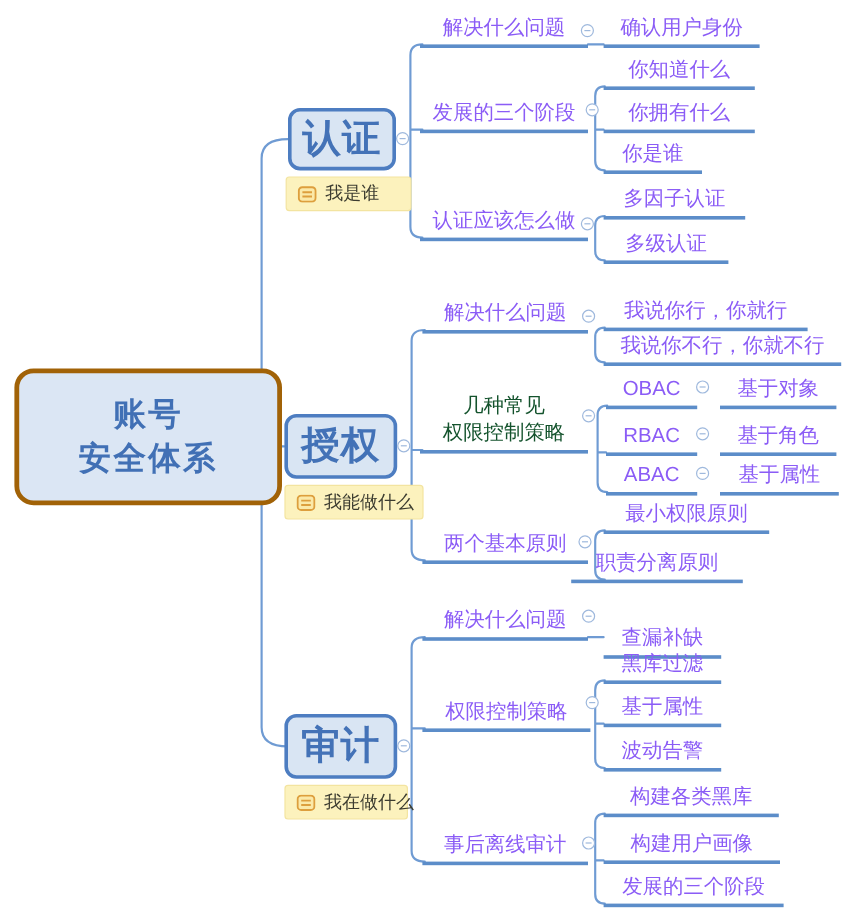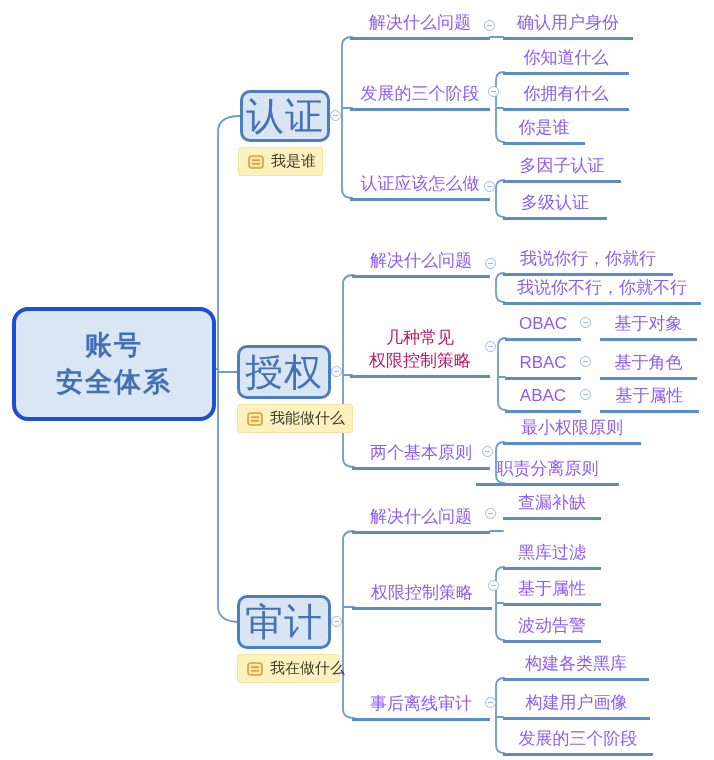--- a/index.html
+++ b/index.html
@@ -4,46 +4,46 @@
 <style>
   html,body{margin:0;padding:0;}
   body{
     width:714px;height:760px;position:relative;background:#ffffff;
     font-family:"Liberation Sans","DejaVu Sans",sans-serif;
     overflow:hidden;
   }
   #connectors{position:absolute;left:0;top:0;pointer-events:none;}
   
   .rootnode{
-    position:absolute;left:12px;top:307px;width:204px;height:114px;
-    background:#dbe6f4;border:4px solid #1d4ed8;border-radius:16px;
+    position:absolute;left:12px;top:307px;width:223px;height:114px;
+    background:#dbe6f4;border:4px solid #a16207;border-radius:16px;
     display:flex;align-items:center;justify-content:center;box-sizing:border-box;
   }
   .rootnode .lbl{
     font-size:27px;font-weight:bold;color:#4170b5;text-align:center;
     line-height:37px;white-space:pre-line;letter-spacing:2px;
   }
   .branchnode{
     position:absolute;background:#d9e5f3;border:3px solid #4d7dc1;border-radius:10px;
     display:flex;align-items:center;justify-content:center;box-sizing:border-box;
   }
-  .branchnode .lbl{font-size:38px;font-weight:normal;color:#4372b7;letter-spacing:1px;}
+  .branchnode .lbl{font-size:32px;font-weight:bold;color:#4372b7;letter-spacing:1px;}
   
   .t{
     position:absolute;height:30px;box-sizing:border-box;
     border-bottom:3px solid #5c8dc9;
     display:flex;align-items:flex-end;justify-content:center;
     font-size:17px;color:#8b5cf6;line-height:21px;padding-bottom:4px;
     white-space:nowrap;
   }
   .t2{
     position:absolute;height:54px;box-sizing:border-box;
     border-bottom:3px solid #5c8dc9;
     display:flex;align-items:flex-end;justify-content:center;text-align:center;
-    font-size:17px;color:#be185d;line-height:23px;padding-bottom:3px;
+    font-size:17px;color:#14532d;line-height:23px;padding-bottom:3px;
     white-space:pre-line;
   }
   
   .toggle{
     position:absolute;width:11px;height:11px;border-radius:50%;
     background:#ffffff;border:1px solid #9fb9dd;box-sizing:border-box;
     display:flex;align-items:center;justify-content:center;
   }
   .toggle .dash{width:5px;height:1.5px;background:#9fb9dd;display:block;}
   
@@ -91,21 +91,21 @@
 <div class="branchnode" style="left:240px;top:90px;width:90px;height:52px">
   <div class="lbl">认证</div>
 </div>
 <div class="branchnode" style="left:237px;top:345px;width:94px;height:54px">
   <div class="lbl">授权</div>
 </div>
 <div class="branchnode" style="left:237px;top:595px;width:94px;height:54px">
   <div class="lbl">审计</div>
 </div>
 
-<div class="note" style="left:238px;top:147px;width:85px">
+<div class="note" style="left:238px;top:147px;width:105px">
   <svg width="16" height="14" viewBox="0 0 16 14">
     <rect x="1" y="1" width="14" height="12" rx="3" fill="#fbe9a8" stroke="#dd9f3d" stroke-width="1.6"></rect>
     <line x1="4" y1="5.2" x2="12" y2="5.2" stroke="#dd9f3d" stroke-width="1.6"></line>
     <line x1="4" y1="8.8" x2="12" y2="8.8" stroke="#dd9f3d" stroke-width="1.6"></line>
   </svg>
   <span>我是谁</span>
 </div>
 <div class="note" style="left:237px;top:404px;width:116px">
   <svg width="16" height="14" viewBox="0 0 16 14">
     <rect x="1" y="1" width="14" height="12" rx="3" fill="#fbe9a8" stroke="#dd9f3d" stroke-width="1.6"></rect>
@@ -142,21 +142,21 @@
 <div class="t" style="left:600px;top:311px;width:97px">基于对象</div>
 <div class="t" style="left:505px;top:350px;width:76px">RBAC</div>
 <div class="t" style="left:600px;top:350px;width:97px">基于角色</div>
 <div class="t" style="left:505px;top:383px;width:76px">ABAC</div>
 <div class="t" style="left:600px;top:383px;width:99px">基于属性</div>
 <div class="t" style="left:352px;top:440px;width:138px">两个基本原则</div>
 <div class="t" style="left:503px;top:415px;width:138px">最小权限原则</div>
 <div class="t" style="left:476px;top:456px;width:143px">职责分离原则</div>
 
 <div class="t" style="left:352px;top:504px;width:138px">解决什么问题</div>
-<div class="t" style="left:503px;top:490px;width:98px">查漏补缺</div>
+<div class="t" style="left:503px;top:519px;width:98px">查漏补缺</div>
 <div class="t" style="left:352px;top:580px;width:140px">权限控制策略</div>
 <div class="t" style="left:503px;top:540px;width:98px">黑库过滤</div>
 <div class="t" style="left:503px;top:576px;width:98px">基于属性</div>
 <div class="t" style="left:503px;top:613px;width:98px">波动告警</div>
 <div class="t" style="left:352px;top:691px;width:138px">事后离线审计</div>
 <div class="t" style="left:503px;top:651px;width:146px">构建各类黑库</div>
 <div class="t" style="left:503px;top:690px;width:147px">构建用户画像</div>
 <div class="t" style="left:503px;top:726px;width:150px">发展的三个阶段</div>
 
 <div class="toggle" style="left:330px;top:110px">

